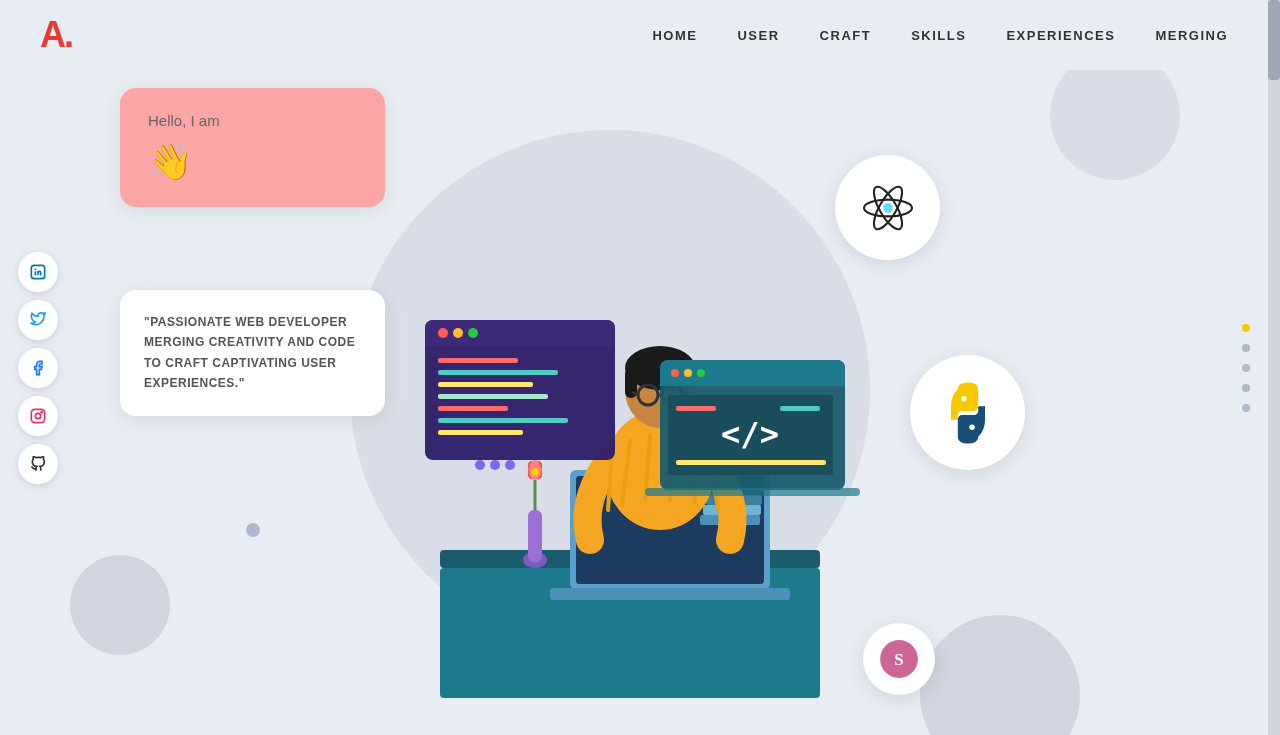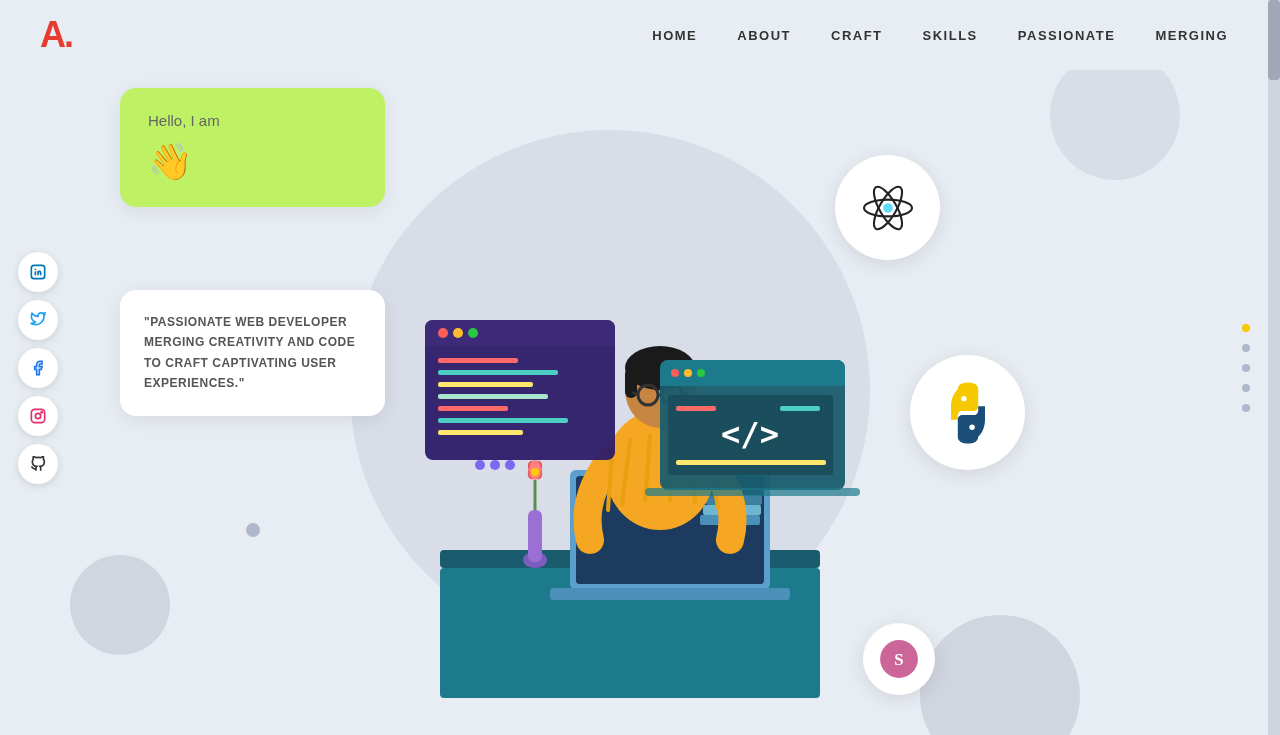--- a/index.html
+++ b/index.html
@@ -141,21 +141,21 @@
       font-size: 14px;
       color: #444;
     }
 
     
     .card-hello {
       position: absolute;
       top: 88px;
       left: 120px;
       width: 265px;
-      background: #bef264;
+      background: #fca5a5;
       border-radius: 16px;
       padding: 24px 28px;
       box-shadow: 0 4px 20px rgba(0,0,0,0.08);
     }
     .card-hello .hello-text {
       font-size: 15px;
       color: #666;
       margin-bottom: 8px;
     }
     .card-hello .wave-emoji {
@@ -242,24 +242,24 @@
 <div class="bg-circle-large bg-circle-bottom-right"></div>
 
 <div class="bg-dot-small" style="width:14px;height:14px;top:523px;left:246px;"></div>
 
 <nav>
   <div class="logo">
     <span>A</span><span style="color:#e63b2e;">.</span>
   </div>
   <ul class="nav-links">
     <li><a href="#home">HOME</a></li>
-    <li><a href="#about">ABOUT</a></li>
+    <li><a href="#about">USER</a></li>
     <li><a href="#work">CRAFT</a></li>
     <li><a href="#skills">SKILLS</a></li>
-    <li><a href="#testimonial">PASSIONATE</a></li>
+    <li><a href="#testimonial">EXPERIENCES</a></li>
     <li><a href="#contact">MERGING</a></li>
   </ul>
 </nav>
 
 <div class="card-hello">
   <div class="hello-text">Hello, I am</div>
   <div style="display:flex; align-items:flex-start;">
     <span class="wave-emoji">👋</span>
   </div>
 </div>

